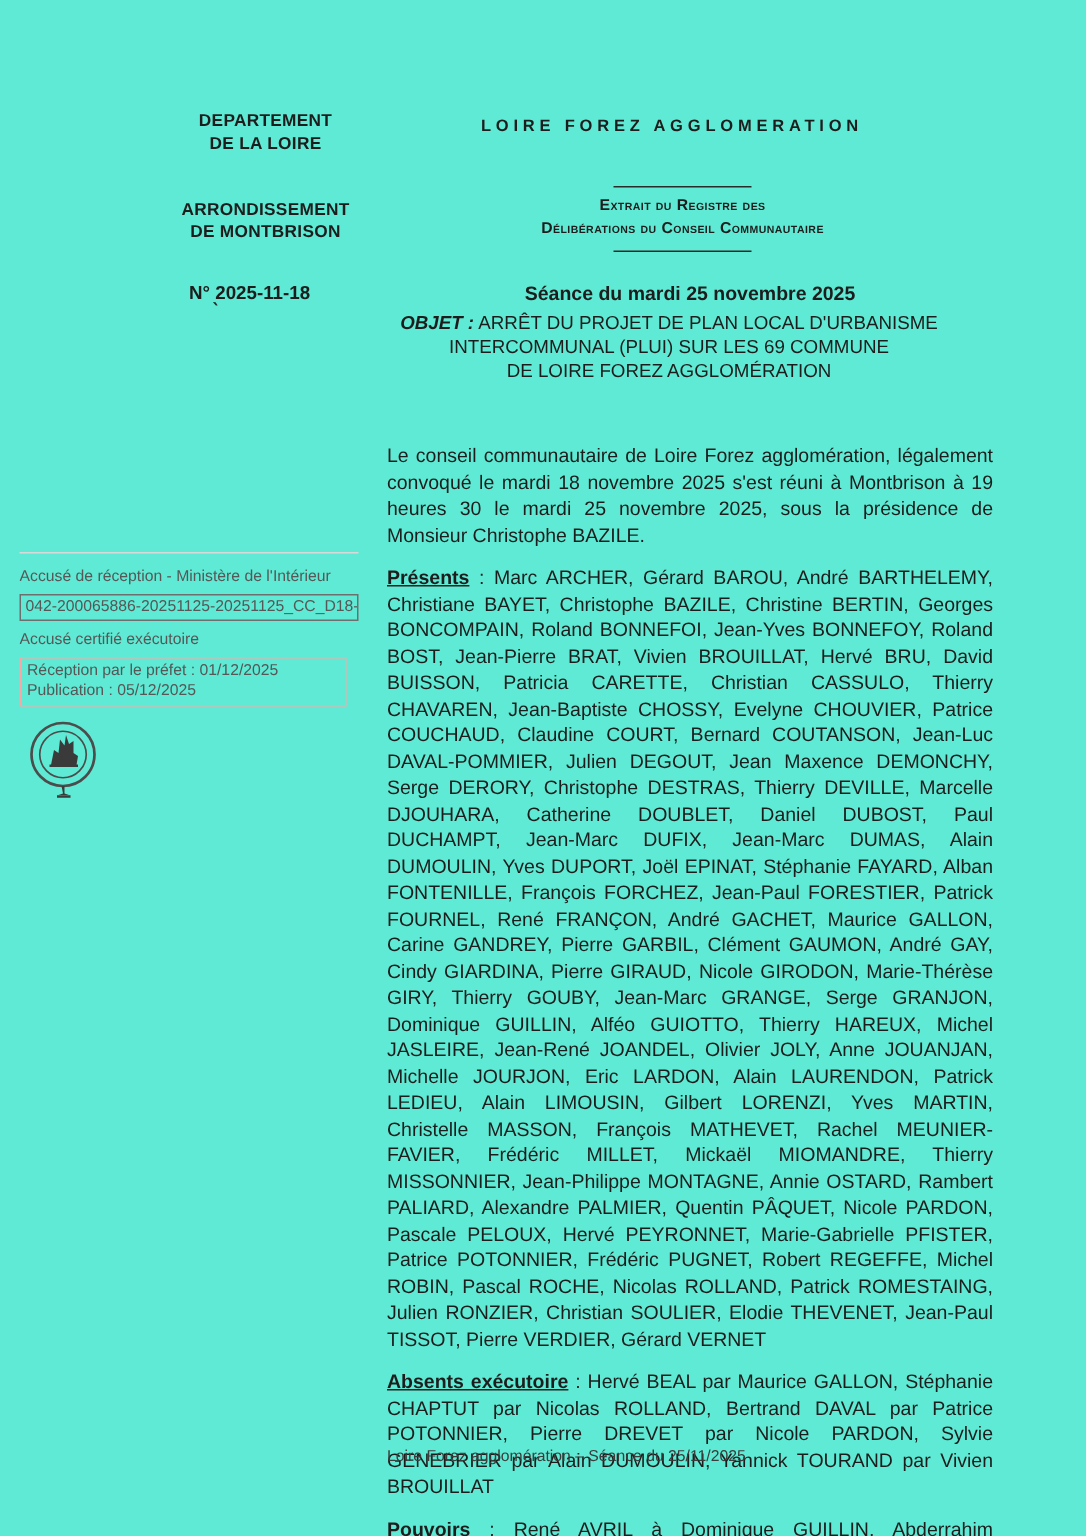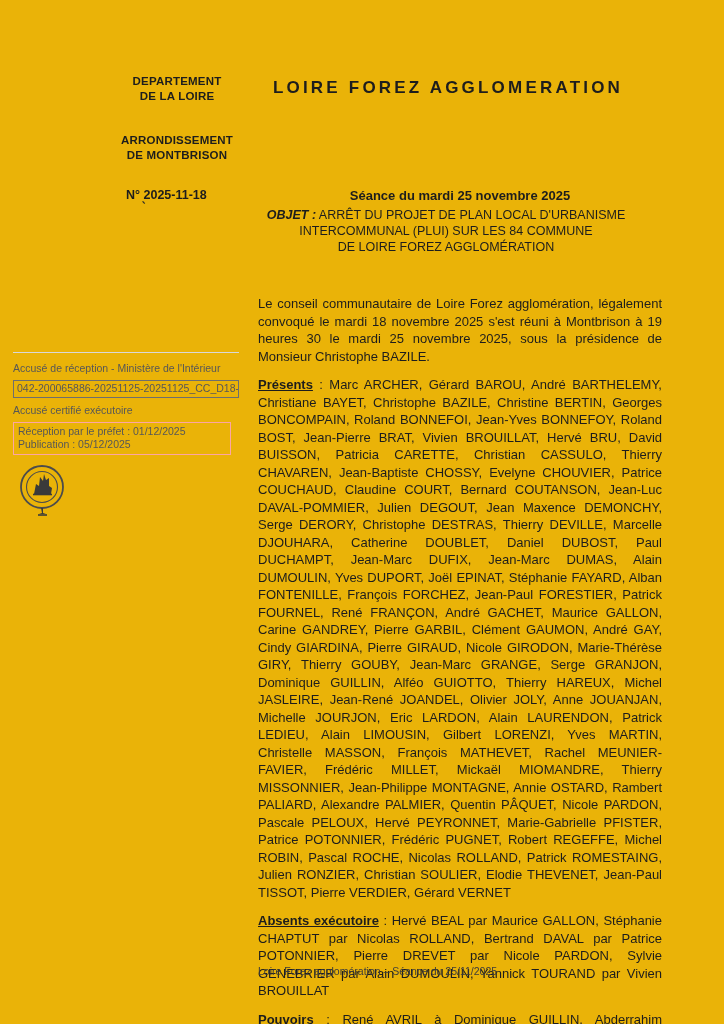--- a/index.html
+++ b/index.html
@@ -1,44 +1,44 @@
 <!DOCTYPE html>
 <html><head>
 <meta charset="utf-8">
 <style>
   * { margin:0; padding:0; box-sizing:border-box; }
   html,body { background:#e8e8e8; }
   .page {
     position:relative; width:724px; height:1024px; margin:0 auto;
-    background:#eab308; overflow:hidden;
+    background:#5eead4; overflow:hidden;
     font-family:"Liberation Sans", sans-serif; color:#1d1d1d;
   }
   
   .dept-block { position:absolute; left:110px; top:74px; width:134px;
     text-align:center; font-weight:bold; font-size:11.5px; line-height:15px; letter-spacing:.2px; }
   .arrond-block { position:absolute; left:110px; top:133px; width:134px;
     text-align:center; font-weight:bold; font-size:11.5px; line-height:15px; letter-spacing:.2px; }
   .main-title { position:absolute; left:248px; top:78px; width:400px;
-    text-align:center; font-weight:bold; font-size:17px; letter-spacing:3.2px; white-space:nowrap; }
+    text-align:center; font-weight:bold; font-size:11px; letter-spacing:3.2px; white-space:nowrap; }
   .registre { position:absolute; left:330px; top:124px; width:250px; text-align:center; }
   .registre .rule { width:92px; height:0; border-top:1.4px solid #2a2a2a; margin:0 auto; }
   .registre .rtext { font-weight:bold; font-size:10.5px; line-height:14.5px;
     font-variant:small-caps; letter-spacing:.3px; margin-top:5px; }
   .registre .rule.bottom { margin-top:8px; }
   .numero { position:absolute; left:126px; top:188px; font-weight:bold; font-size:12.5px; }
   .numero-mark { position:absolute; left:141px; top:199px; font-size:13px; color:#2a2a2a;
     transform:rotate(8deg); font-weight:bold; }
   .seance { position:absolute; left:265px; top:188px; width:390px;
     text-align:center; font-weight:bold; font-size:13px; }
   .objet { position:absolute; left:260px; top:208px; width:372px;
     text-align:center; font-size:12.5px; line-height:15.8px; }
   .objet b { font-weight:bold;font-style:italic; }
   .objet .objet-text { white-space:pre-line; }
   
-  .stamp { position:absolute; left:13px; top:352px; width:226px;
+  .stamp { position:absolute; left:13px; top:368px; width:226px;
     color:#575757; font-size:10.5px; line-height:13px; }
   .stamp .topline { border-top:1px solid #d9d9d9; margin-bottom:9px; }
   .stamp .s-line { margin-bottom:5px; white-space:nowrap; overflow:hidden; }
   .stamp .s-box { border:1px solid #6e6e6e; padding:1px 3px 2px 3px; margin-bottom:6px;
     white-space:nowrap; overflow:hidden; }
   .stamp .s-box2 { border:1px solid #fca5a5; padding:2px 4px 3px 4px; margin-top:1px;
     white-space:nowrap; overflow:hidden; width:218px; }
   .seal { margin-top:9px; margin-left:6px; }
   
   .body-col { position:absolute; left:258px; top:295px; width:404px;
@@ -57,28 +57,34 @@
     <div>DEPARTEMENT</div>
     <div>DE LA LOIRE</div>
   </div>
   <div class="arrond-block">
     <div>ARRONDISSEMENT</div>
     <div>DE MONTBRISON</div>
   </div>
 
   <div class="main-title">LOIRE FOREZ AGGLOMERATION</div>
 
+  <div class="registre">
+    <div class="rule"></div>
+    <div class="rtext">Extrait du Registre des</div>
+    <div class="rtext" style="margin-top:0;">Délibérations du Conseil Communautaire</div>
+    <div class="rule bottom"></div>
+  </div>
 
   <div class="numero">N° 2025-11-18</div>
   <div class="numero-mark">`</div>
 
   <div class="seance">Séance du mardi 25 novembre 2025</div>
 
   <div class="objet"><b>OBJET :</b> <span class="objet-text">ARRÊT DU PROJET DE PLAN LOCAL D'URBANISME
-INTERCOMMUNAL (PLUI) SUR LES 84 COMMUNE
+INTERCOMMUNAL (PLUI) SUR LES 69 COMMUNE
 DE LOIRE FOREZ AGGLOMÉRATION</span></div>
 
   <div class="stamp">
     <div class="topline"></div>
     <div class="s-line">Accusé de réception - Ministère de l'Intérieur</div>
     <div class="s-box">042-200065886-20251125-20251125_CC_D18-DE</div>
     <div class="s-line">Accusé certifié exécutoire</div>
     <div class="s-box2">
       <div>Réception par le préfet : 01/12/2025</div>
       <div>Publication : 05/12/2025</div>

